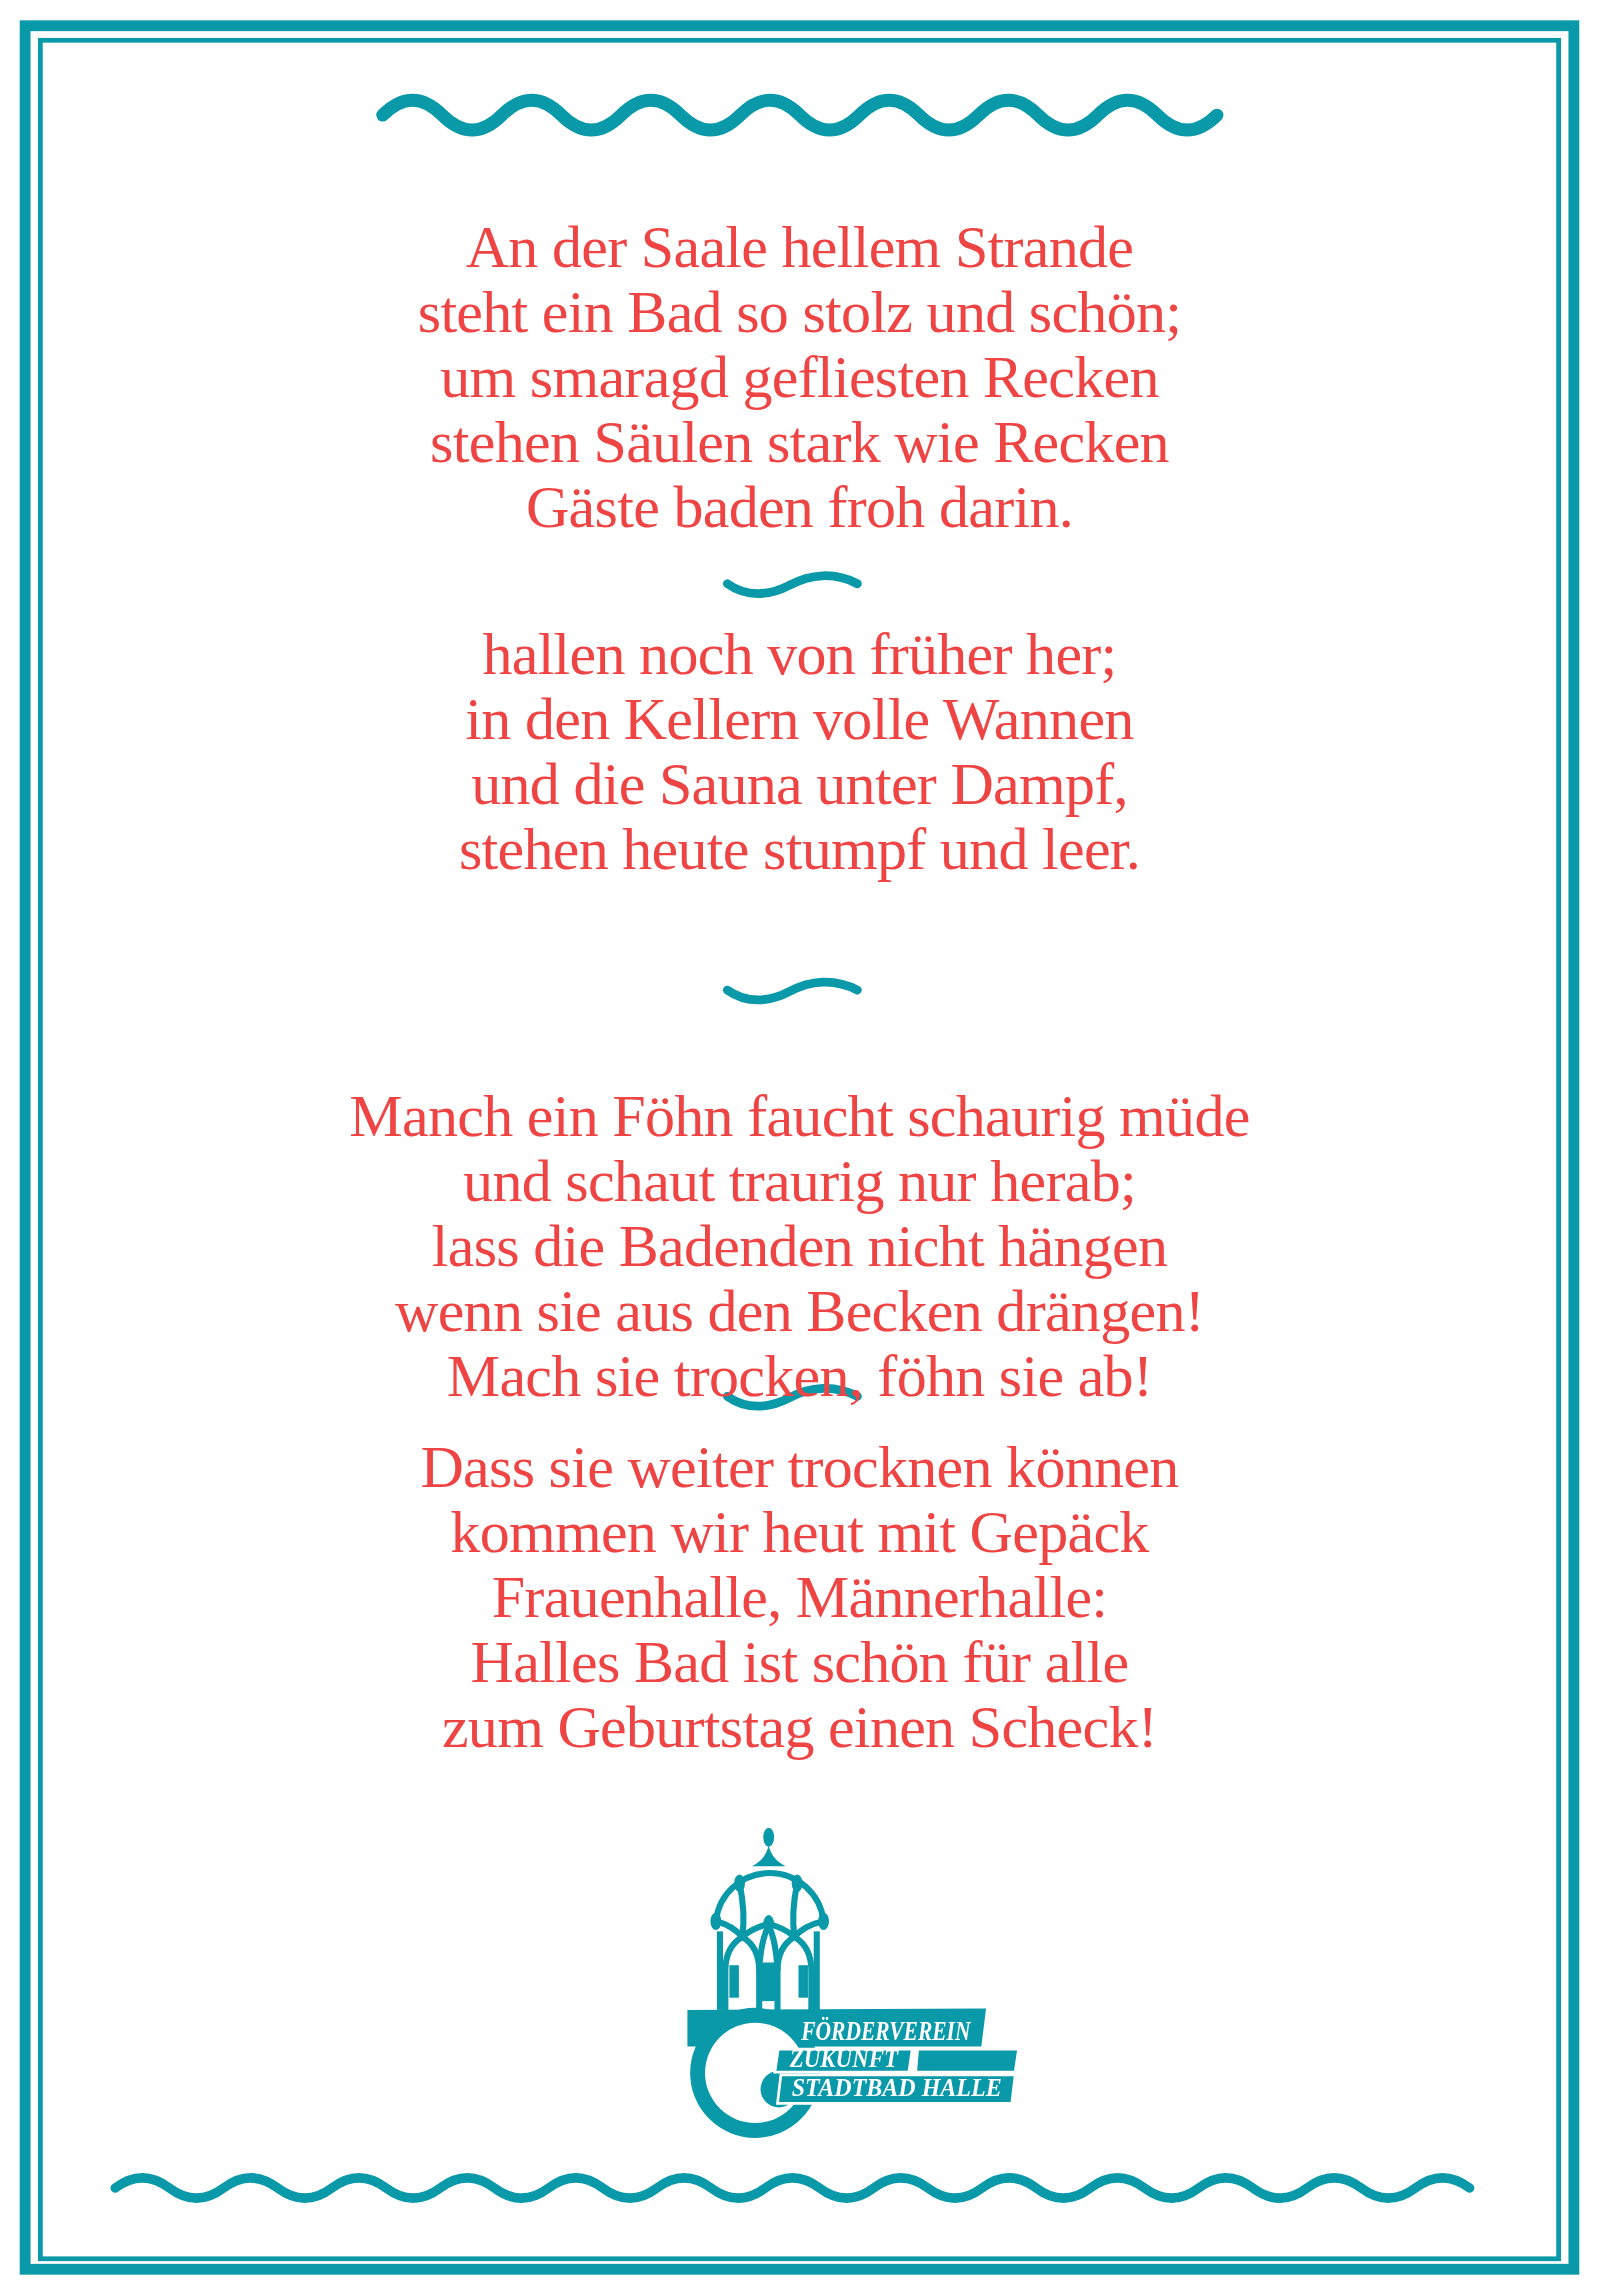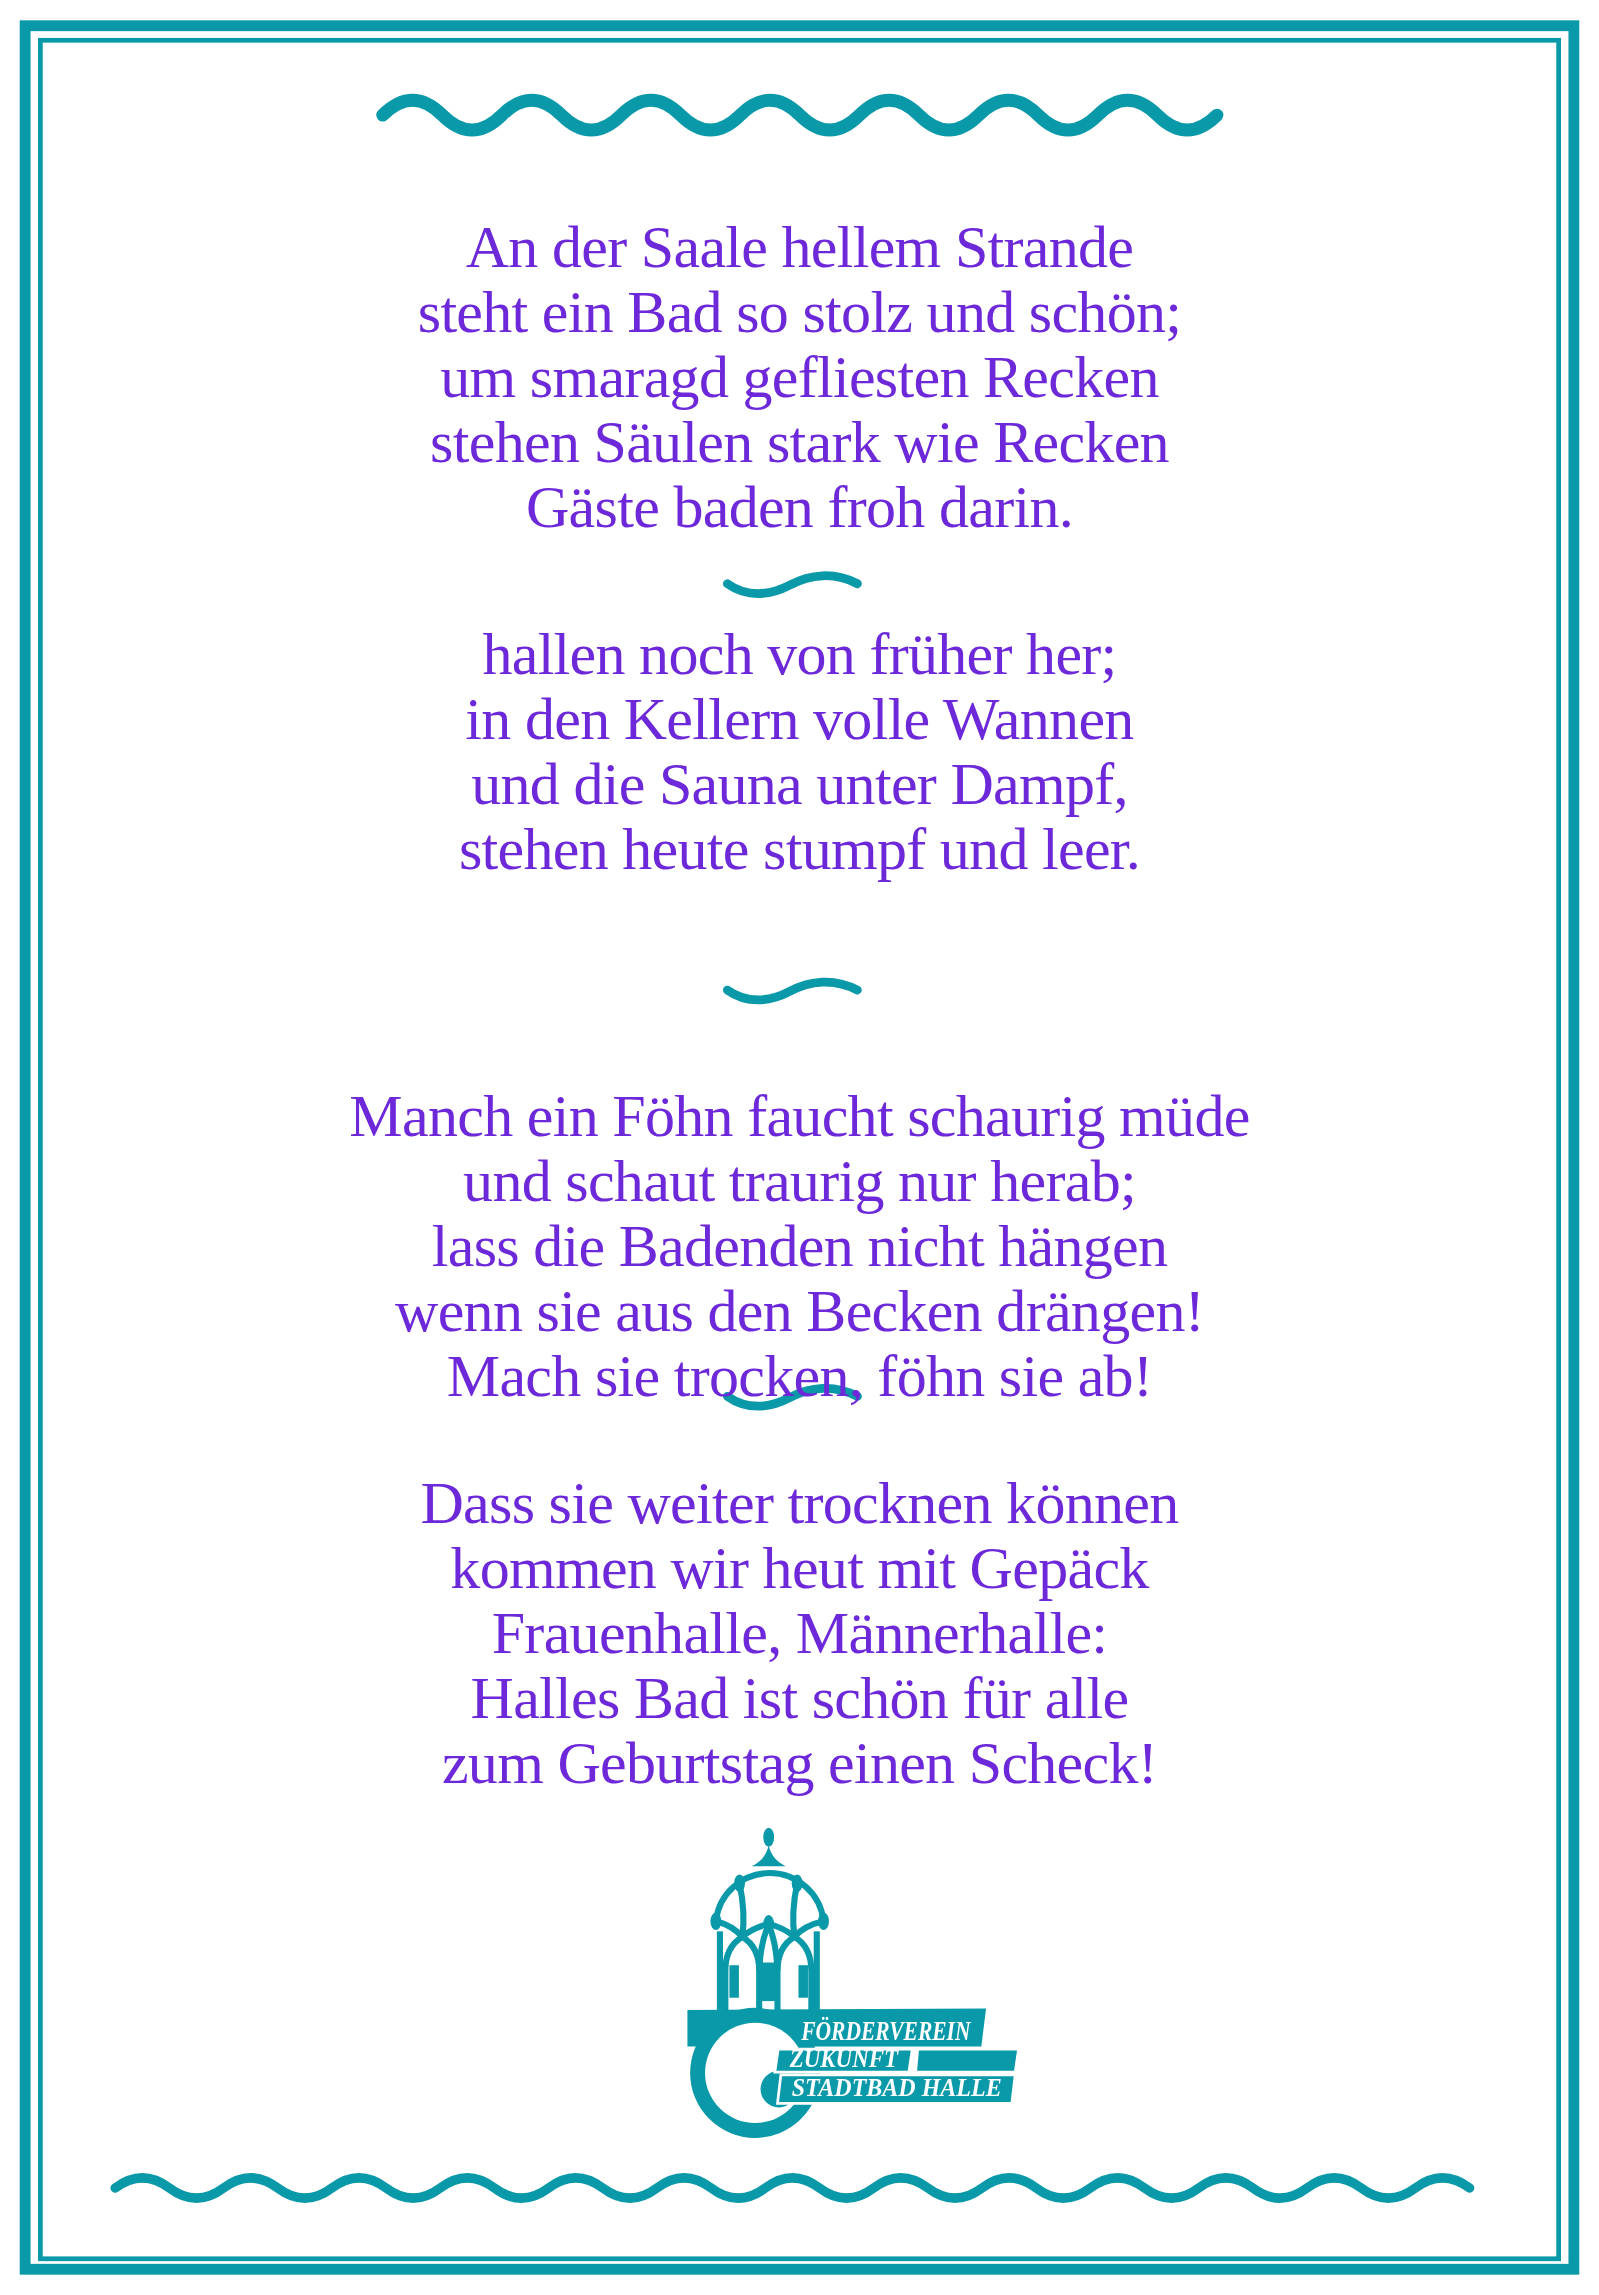--- a/index.html
+++ b/index.html
@@ -1,22 +1,22 @@
 <!DOCTYPE html>
 <html style="font-size:10.8px"><head>
 <meta charset="utf-8">
 <style>
   html,body{margin:0;padding:0;background:#ffffff;}
   #page{position:relative;width:1599px;height:2295px;background:#ffffff;overflow:hidden;
         font-family:"Liberation Serif", serif;}
   #deco{position:absolute;left:0;top:0;width:1599px;height:2295px;}
   .stanza{position:absolute;left:68px;right:68px;text-align:center;
-          color:#6d28d9;font-size:60px;line-height:65px;letter-spacing:-0.7px;font-weight:400;}
+          color:#ef4444;font-size:60px;line-height:65px;letter-spacing:-0.7px;font-weight:400;}
   .stanza div{white-space:nowrap;}
-  .s1{top:215px;} .s2{top:622px;} .s3{top:1084px;} .s4{top:1435px;margin-top:36px;}
+  .s1{top:215px;} .s2{top:622px;} .s3{top:1084px;} .s4{top:1435px;}
   .logo-text{font-family:"Liberation Serif", serif;font-style:italic;font-weight:bold;fill:#ffffff;}
 </style>
 </head>
 <body>
 
 <div id="page">
 
   <svg id="deco" viewBox="0 0 2361 3389">
 
     <rect x="37" y="38" width="2287" height="3313" fill="none" stroke="#0999a9" stroke-width="16"></rect>

